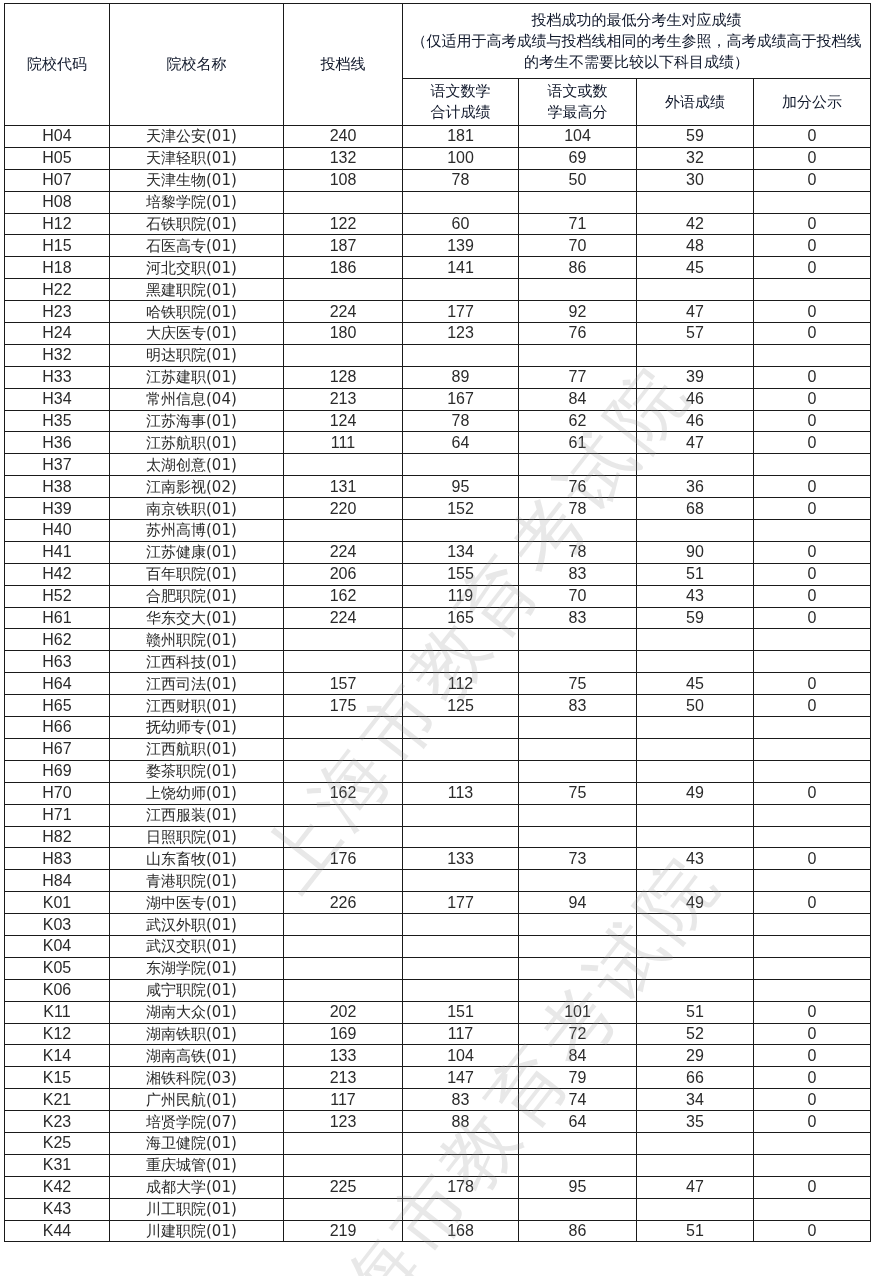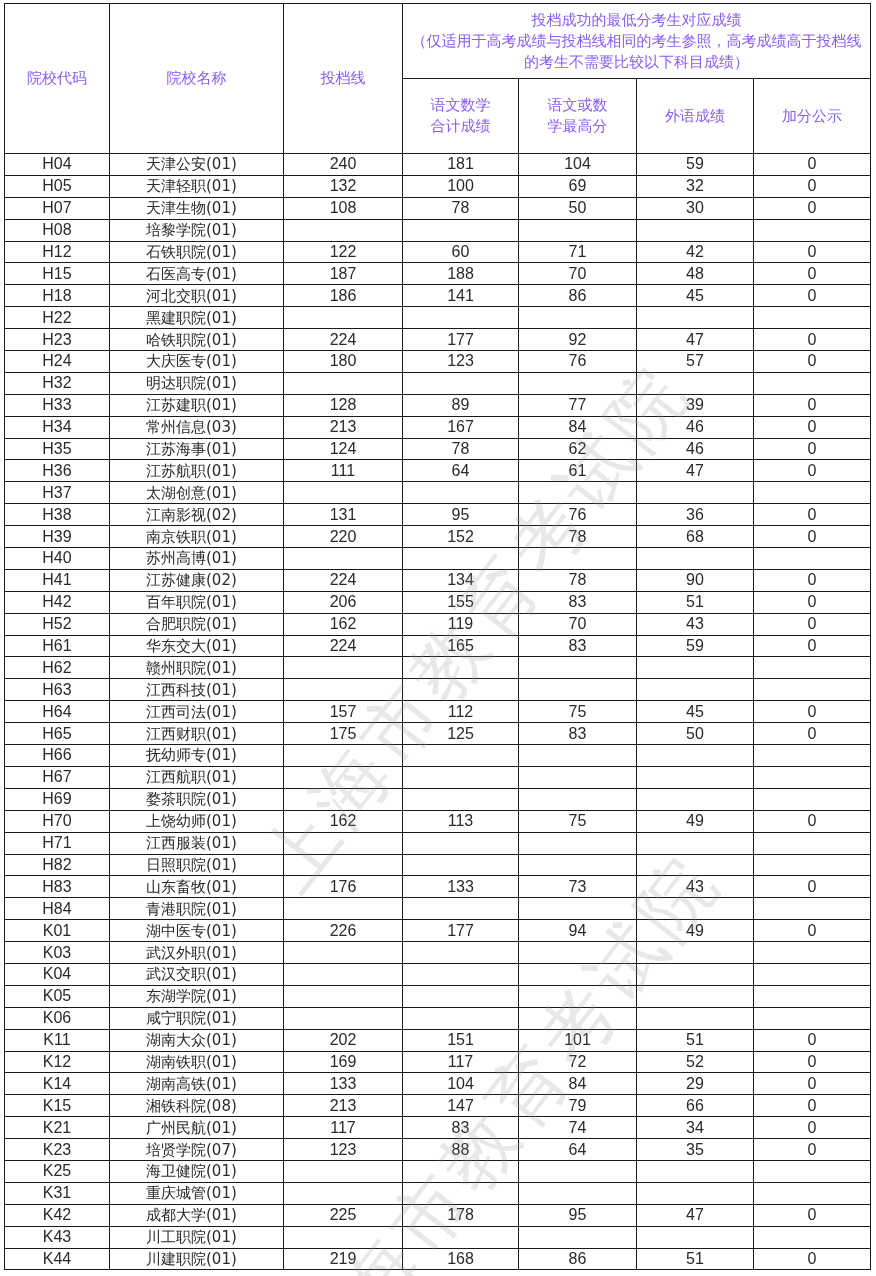--- a/index.html
+++ b/index.html
@@ -2,21 +2,21 @@
 <html><head>
 <meta charset="utf-8">
 <style>
   html, body { margin:0; padding:0; background:#ffffff; }
   body { width:876px; height:1276px; position:relative; overflow:hidden;
          font-family:"Liberation Sans","DejaVu Sans",sans-serif; color:#222; }
   .sheet { position:absolute; left:4px; top:3px; width:866px; }
   table { border-collapse:collapse; table-layout:fixed; width:866px; }
   th, td { border:1.5px solid #1a1a1a; text-align:center; padding:0;
            font-weight:normal; overflow:hidden; white-space:nowrap; }
-  th { font-family:"DejaVu Sans",sans-serif; font-size:15px; color:#8b5cf6; line-height:21px; }
+  th { font-family:"DejaVu Sans",sans-serif; font-size:15px; color:#0f172a; line-height:21px; }
   th.group { white-space:normal; font-size:15px; line-height:21px; height:74px; }
   th.sub { height:46px; font-size:15px; line-height:21px; }
   td { height:20.9px; font-size:16px; line-height:20px; color:#2a2a2a; }
   td.name { font-family:"DejaVu Sans",sans-serif; font-size:15px; text-align:left; padding-left:36px; }
   .wm { position:absolute; font-family:"DejaVu Sans",sans-serif; font-size:74px; color:rgba(150,150,150,0.22);
         white-space:nowrap; transform-origin:left top; pointer-events:none; letter-spacing:6px; }
   .wm1 { left:240px; top:850px; transform:rotate(-52deg); }
   .wm2 { left:270px; top:1340px; transform:rotate(-52deg); }
 </style>
 </head>
@@ -38,21 +38,21 @@
         <th rowspan="2">院校代码</th>
         <th rowspan="2">院校名称</th>
         <th rowspan="2">投档线</th>
         <th colspan="4" class="group">
           <div>投档成功的最低分考生对应成绩</div>
           <div style="padding:0 2px;">（仅适用于高考成绩与投档线相同的考生参照，高考成绩高于投档线的考生不需要比较以下科目成绩）</div>
         </th>
       </tr>
       <tr>
         <th class="sub" style="white-space:normal;padding:0 22px;">语文数学合计成绩</th>
-        <th class="sub" style="white-space:normal;padding:14px 22px;">语文或数学最高分</th>
+        <th class="sub" style="white-space:normal;padding:0 22px;">语文或数学最高分</th>
         <th class="sub">外语成绩</th>
         <th class="sub">加分公示</th>
       </tr>
     </thead>
     <tbody id="tbody">
         <tr>
           <td>H04</td>
           <td class="name">天津公安(01)</td>
           <td>240</td>
           <td>181</td>
@@ -93,21 +93,21 @@
           <td>122</td>
           <td>60</td>
           <td>71</td>
           <td>42</td>
           <td>0</td>
         </tr>
         <tr>
           <td>H15</td>
           <td class="name">石医高专(01)</td>
           <td>187</td>
-          <td>188</td>
+          <td>139</td>
           <td>70</td>
           <td>48</td>
           <td>0</td>
         </tr>
         <tr>
           <td>H18</td>
           <td class="name">河北交职(01)</td>
           <td>186</td>
           <td>141</td>
           <td>86</td>
@@ -154,21 +154,21 @@
           <td>H33</td>
           <td class="name">江苏建职(01)</td>
           <td>128</td>
           <td>89</td>
           <td>77</td>
           <td>39</td>
           <td>0</td>
         </tr>
         <tr>
           <td>H34</td>
-          <td class="name">常州信息(03)</td>
+          <td class="name">常州信息(04)</td>
           <td>213</td>
           <td>167</td>
           <td>84</td>
           <td>46</td>
           <td>0</td>
         </tr>
         <tr>
           <td>H35</td>
           <td class="name">江苏海事(01)</td>
           <td>124</td>
@@ -217,21 +217,21 @@
           <td>H40</td>
           <td class="name">苏州高博(01)</td>
           <td></td>
           <td></td>
           <td></td>
           <td></td>
           <td></td>
         </tr>
         <tr>
           <td>H41</td>
-          <td class="name">江苏健康(02)</td>
+          <td class="name">江苏健康(01)</td>
           <td>224</td>
           <td>134</td>
           <td>78</td>
           <td>90</td>
           <td>0</td>
         </tr>
         <tr>
           <td>H42</td>
           <td class="name">百年职院(01)</td>
           <td>206</td>
@@ -433,21 +433,21 @@
           <td>K14</td>
           <td class="name">湖南高铁(01)</td>
           <td>133</td>
           <td>104</td>
           <td>84</td>
           <td>29</td>
           <td>0</td>
         </tr>
         <tr>
           <td>K15</td>
-          <td class="name">湘铁科院(08)</td>
+          <td class="name">湘铁科院(03)</td>
           <td>213</td>
           <td>147</td>
           <td>79</td>
           <td>66</td>
           <td>0</td>
         </tr>
         <tr>
           <td>K21</td>
           <td class="name">广州民航(01)</td>
           <td>117</td>

